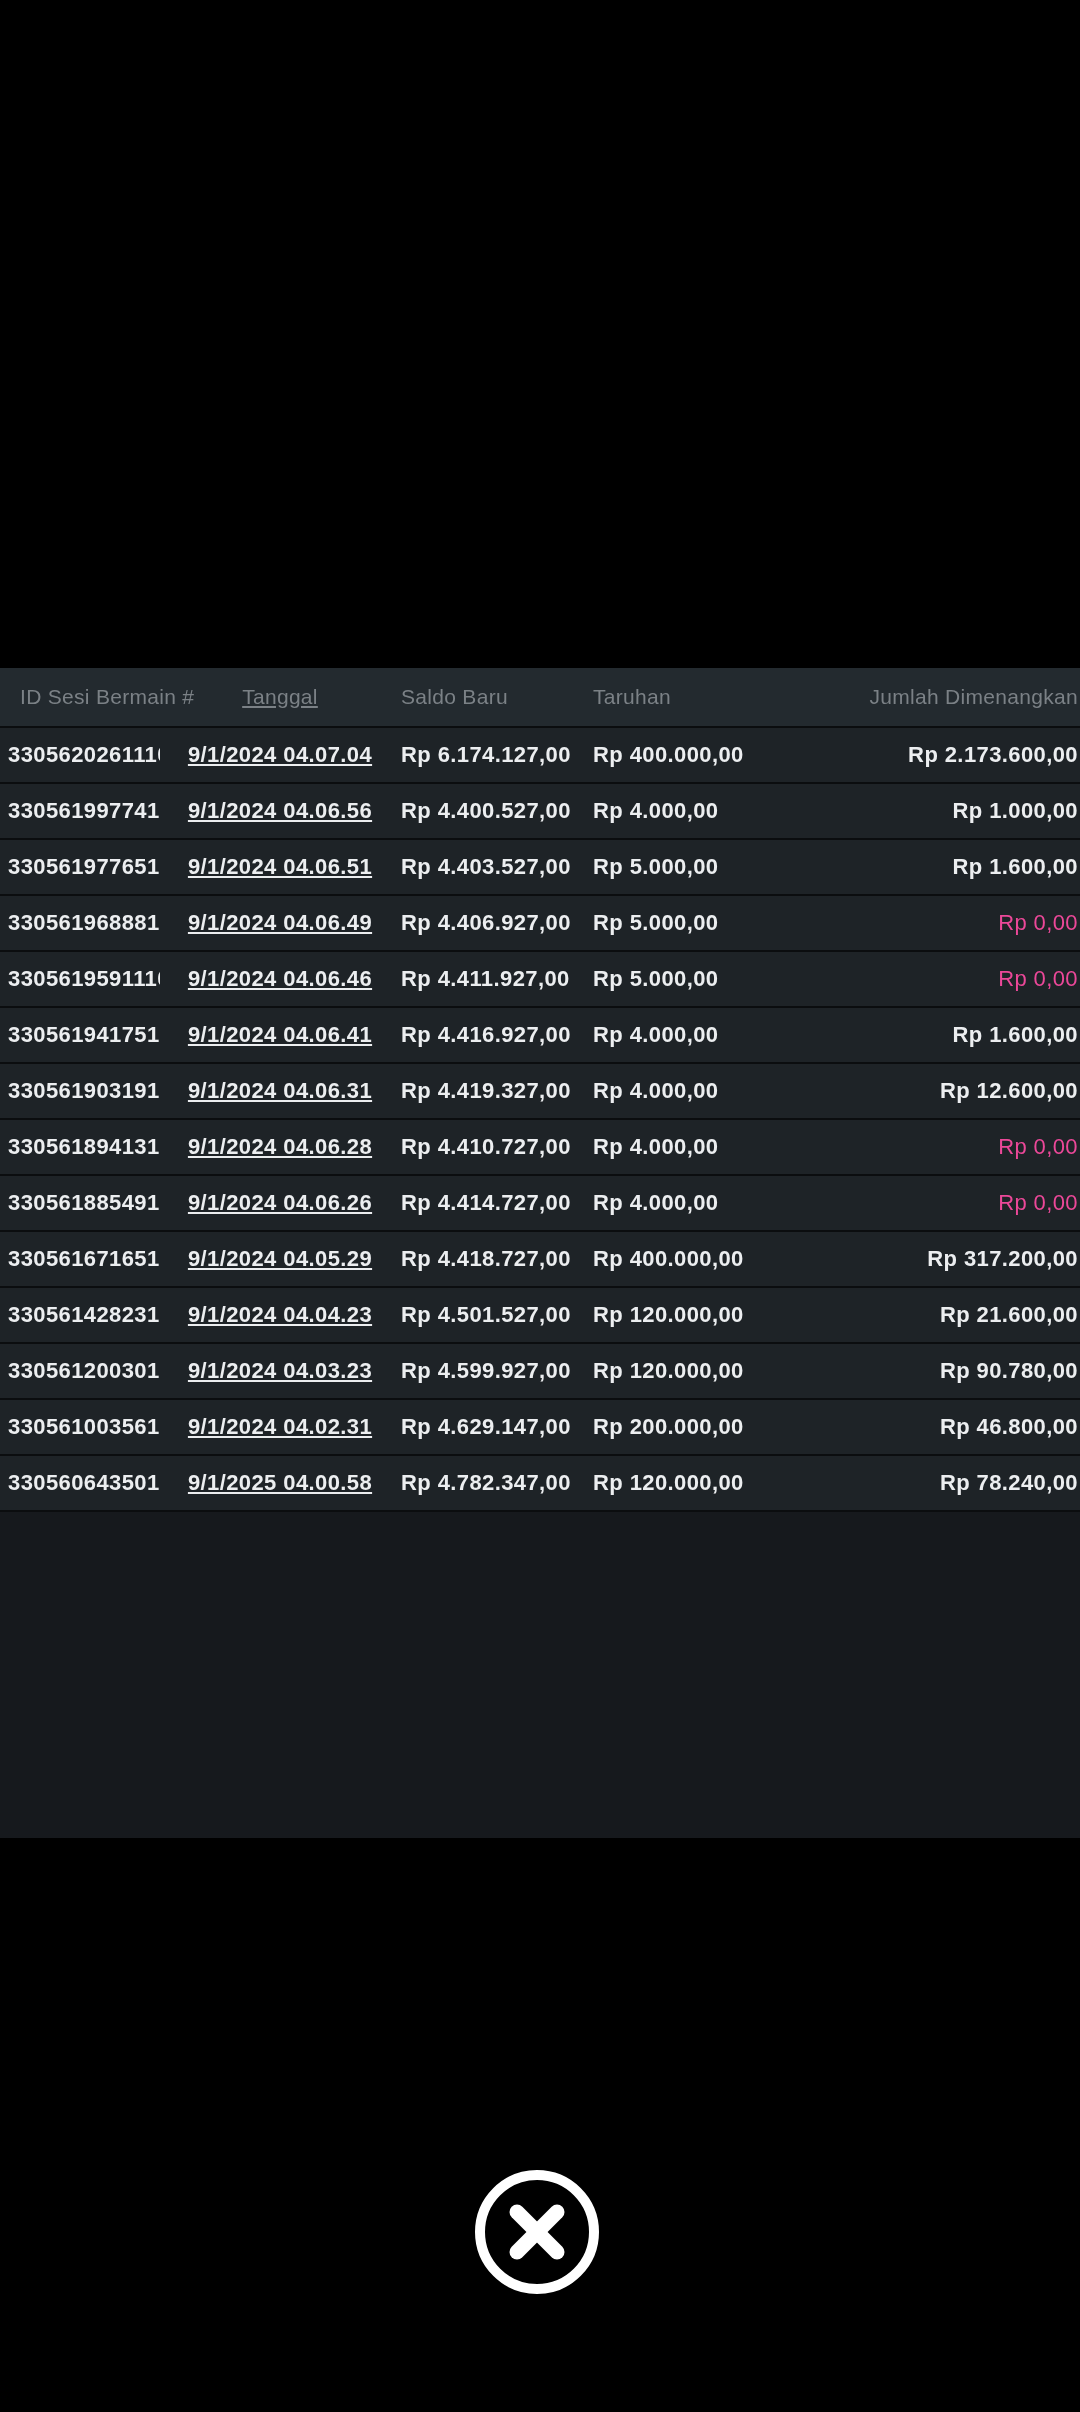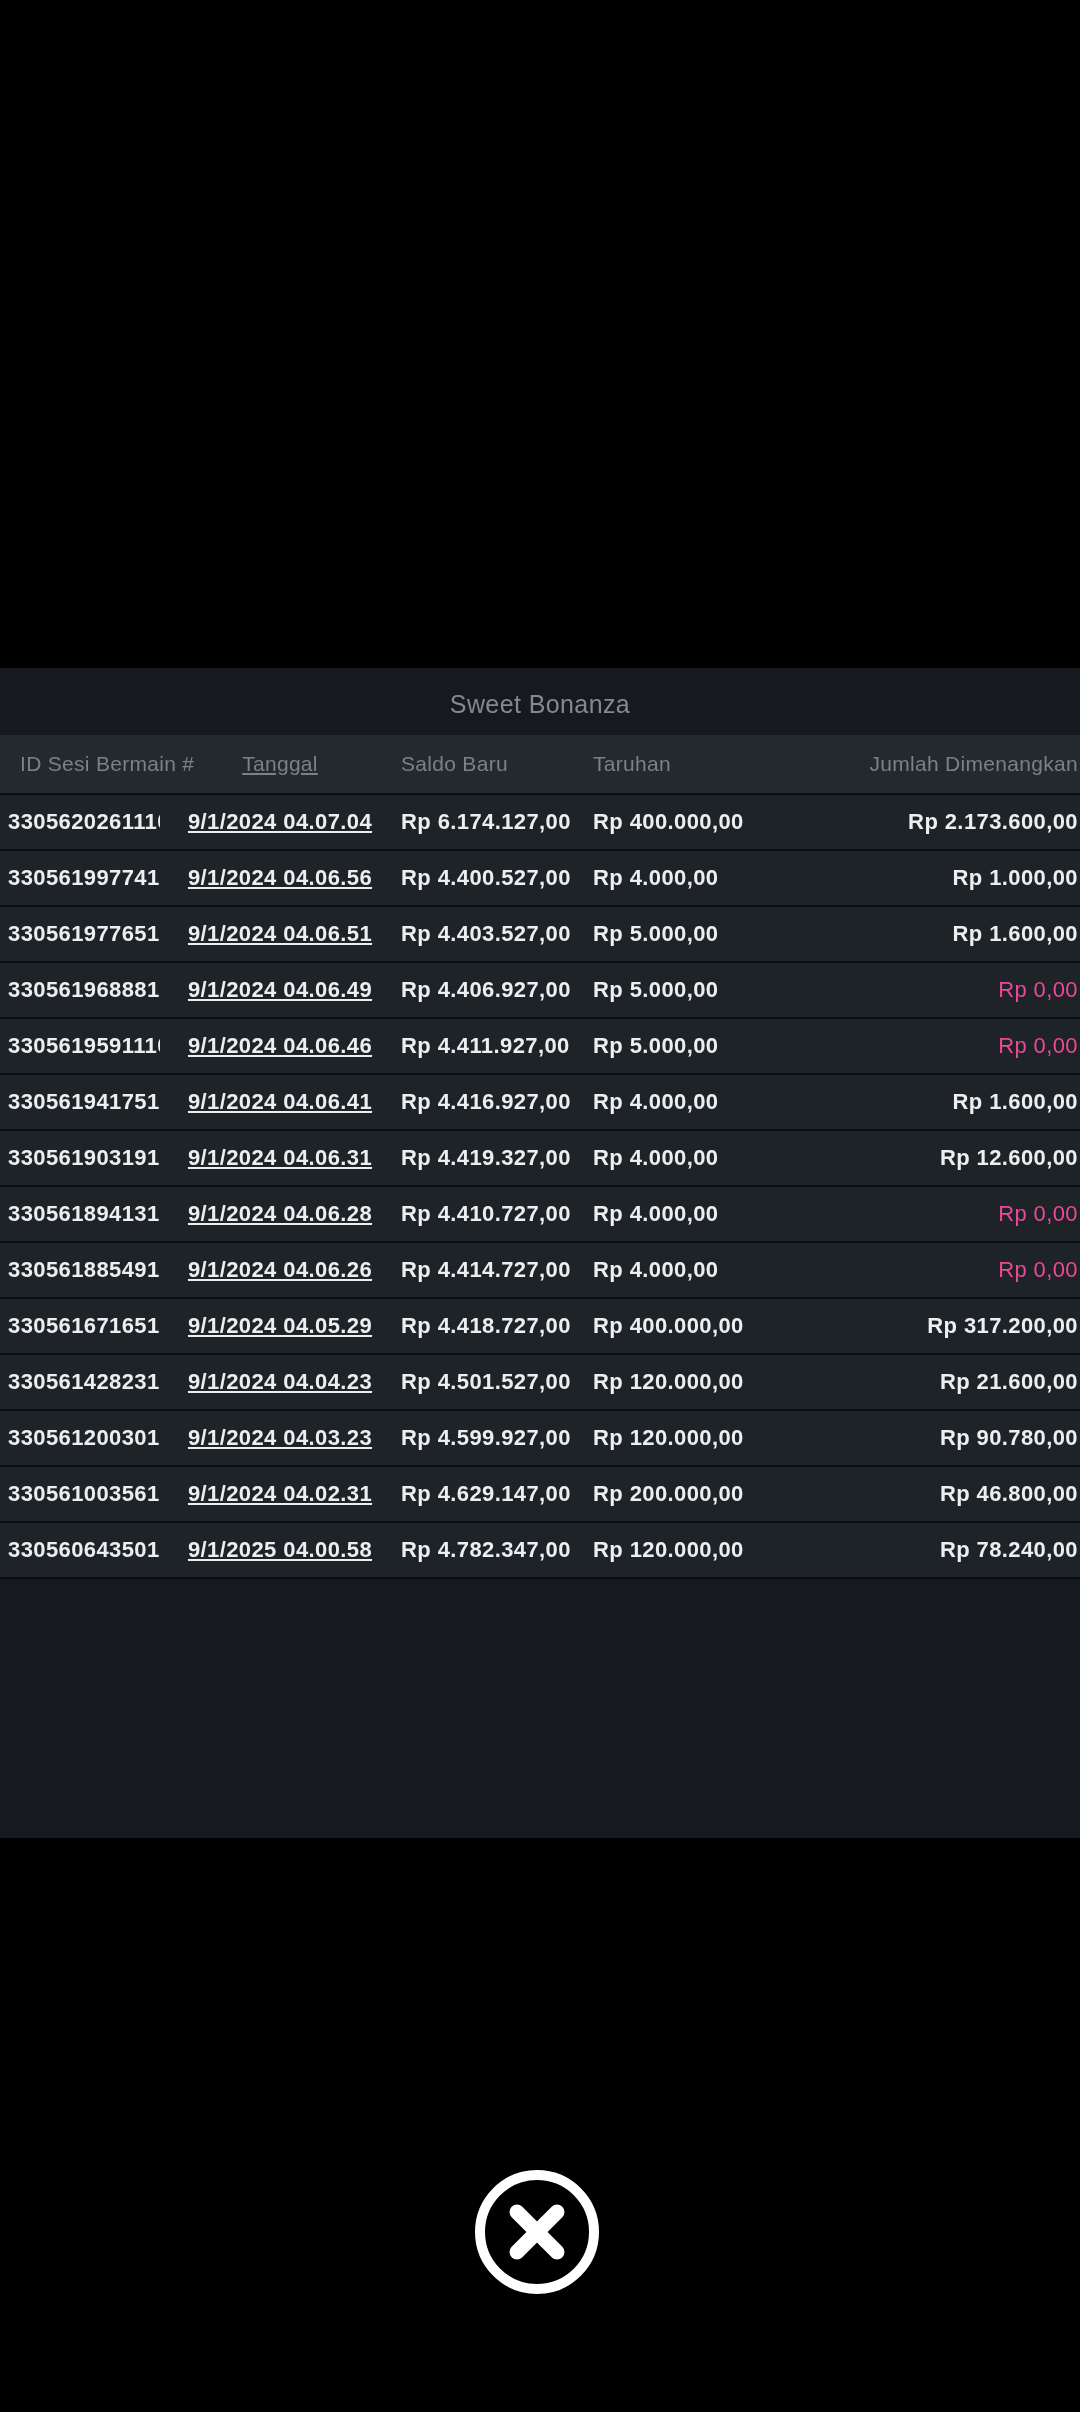--- a/index.html
+++ b/index.html
@@ -80,21 +80,20 @@
     display: block;
   }
   .close-button svg { display: block; }
 </style>
 </head>
 <body>
 
 <div class="screen">
 
   <div class="modal-panel">
-    <div class="modal-title">Sweet Bonanza</div>
 
     <table class="session-table">
       <colgroup>
         <col style="width:160px">
         <col style="width:240px">
         <col style="width:192px">
         <col style="width:194px">
         <col style="width:294px">
       </colgroup>
       <thead>

